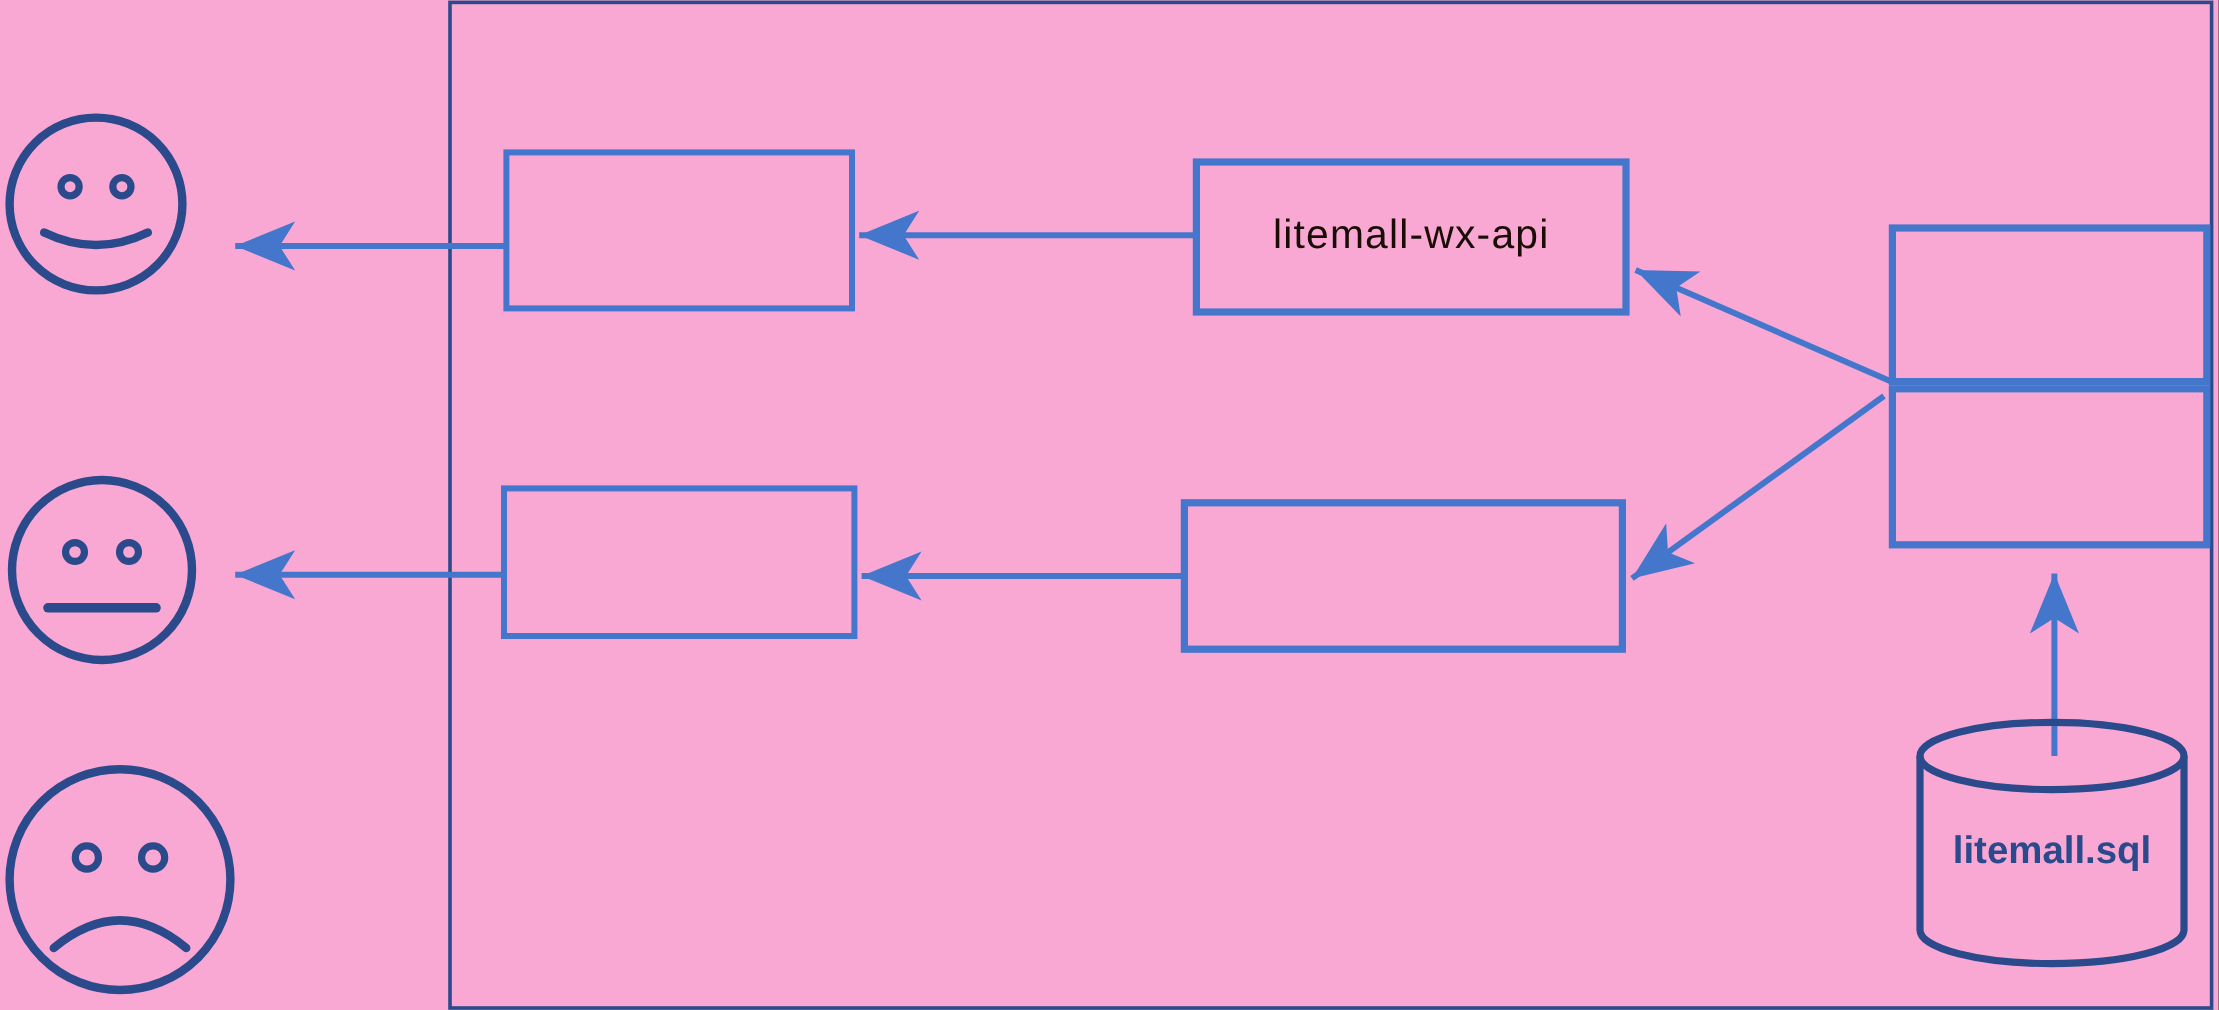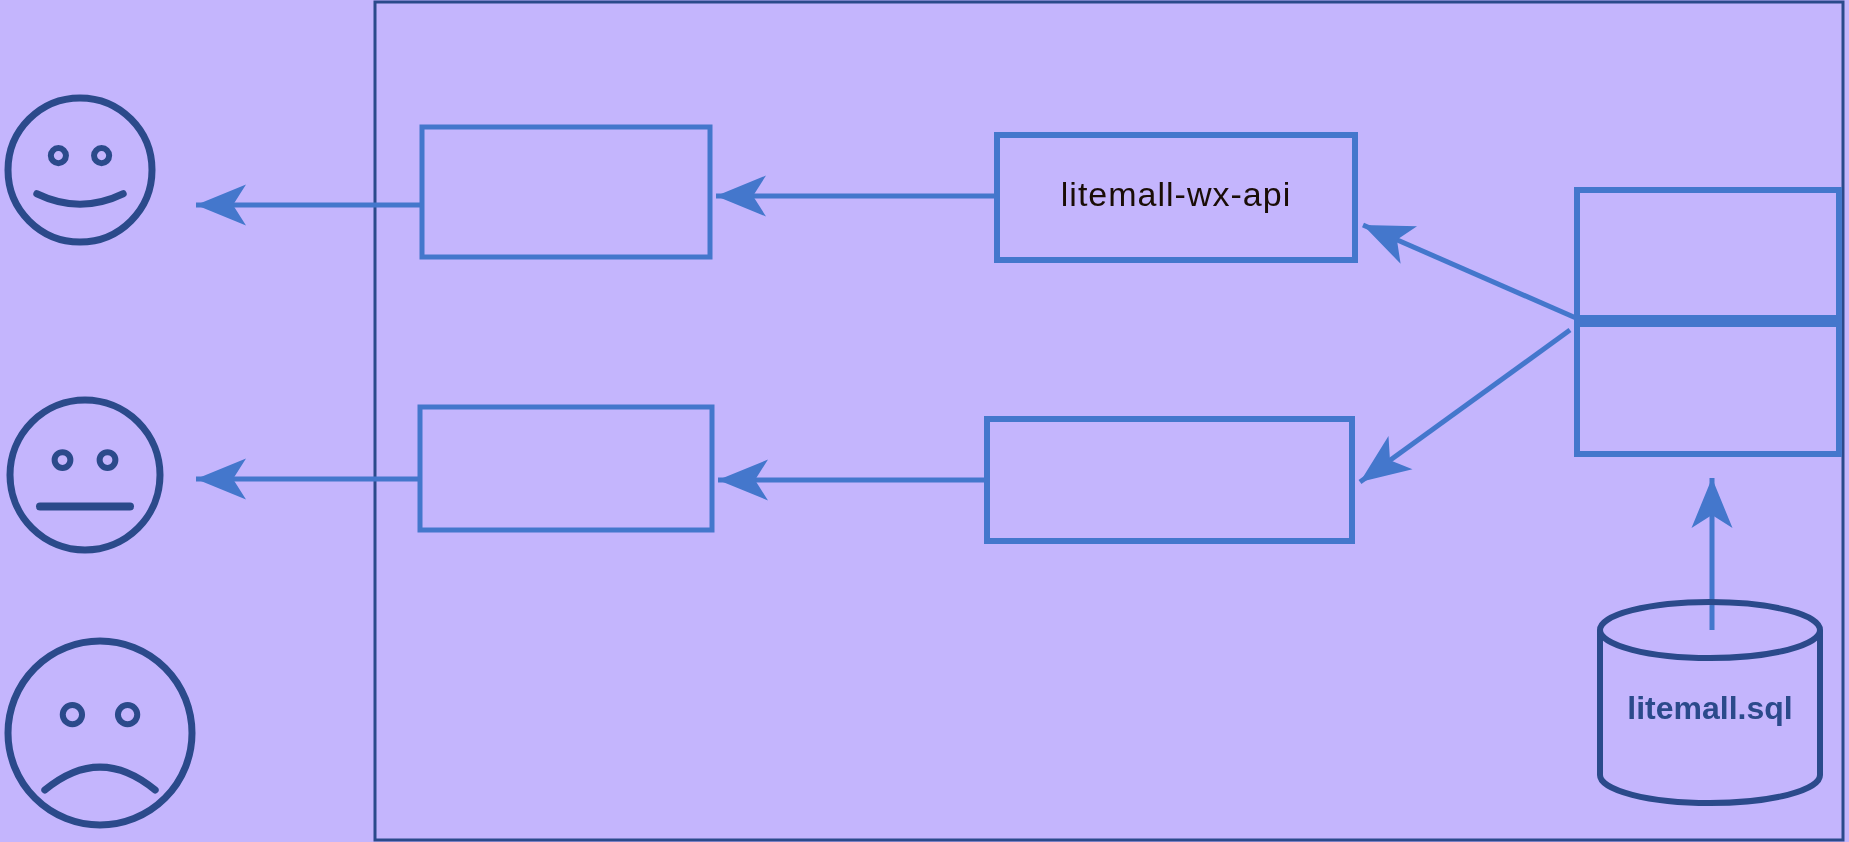--- a/index.html
+++ b/index.html
@@ -8,21 +8,21 @@
     padding: 0;
     background: #000000;
   }
   body {
     font-family: "Liberation Sans", sans-serif;
   }
   #stage {
     position: relative;
     width: 1849px;
     height: 842px;
-    background: #c4b5fd;
+    background: #f9a8d4;
     overflow: hidden;
   }
   #diagram-svg {
     position: absolute;
     left: 0;
     top: 0;
     width: 1849px;
     height: 842px;
     display: block;
   }

